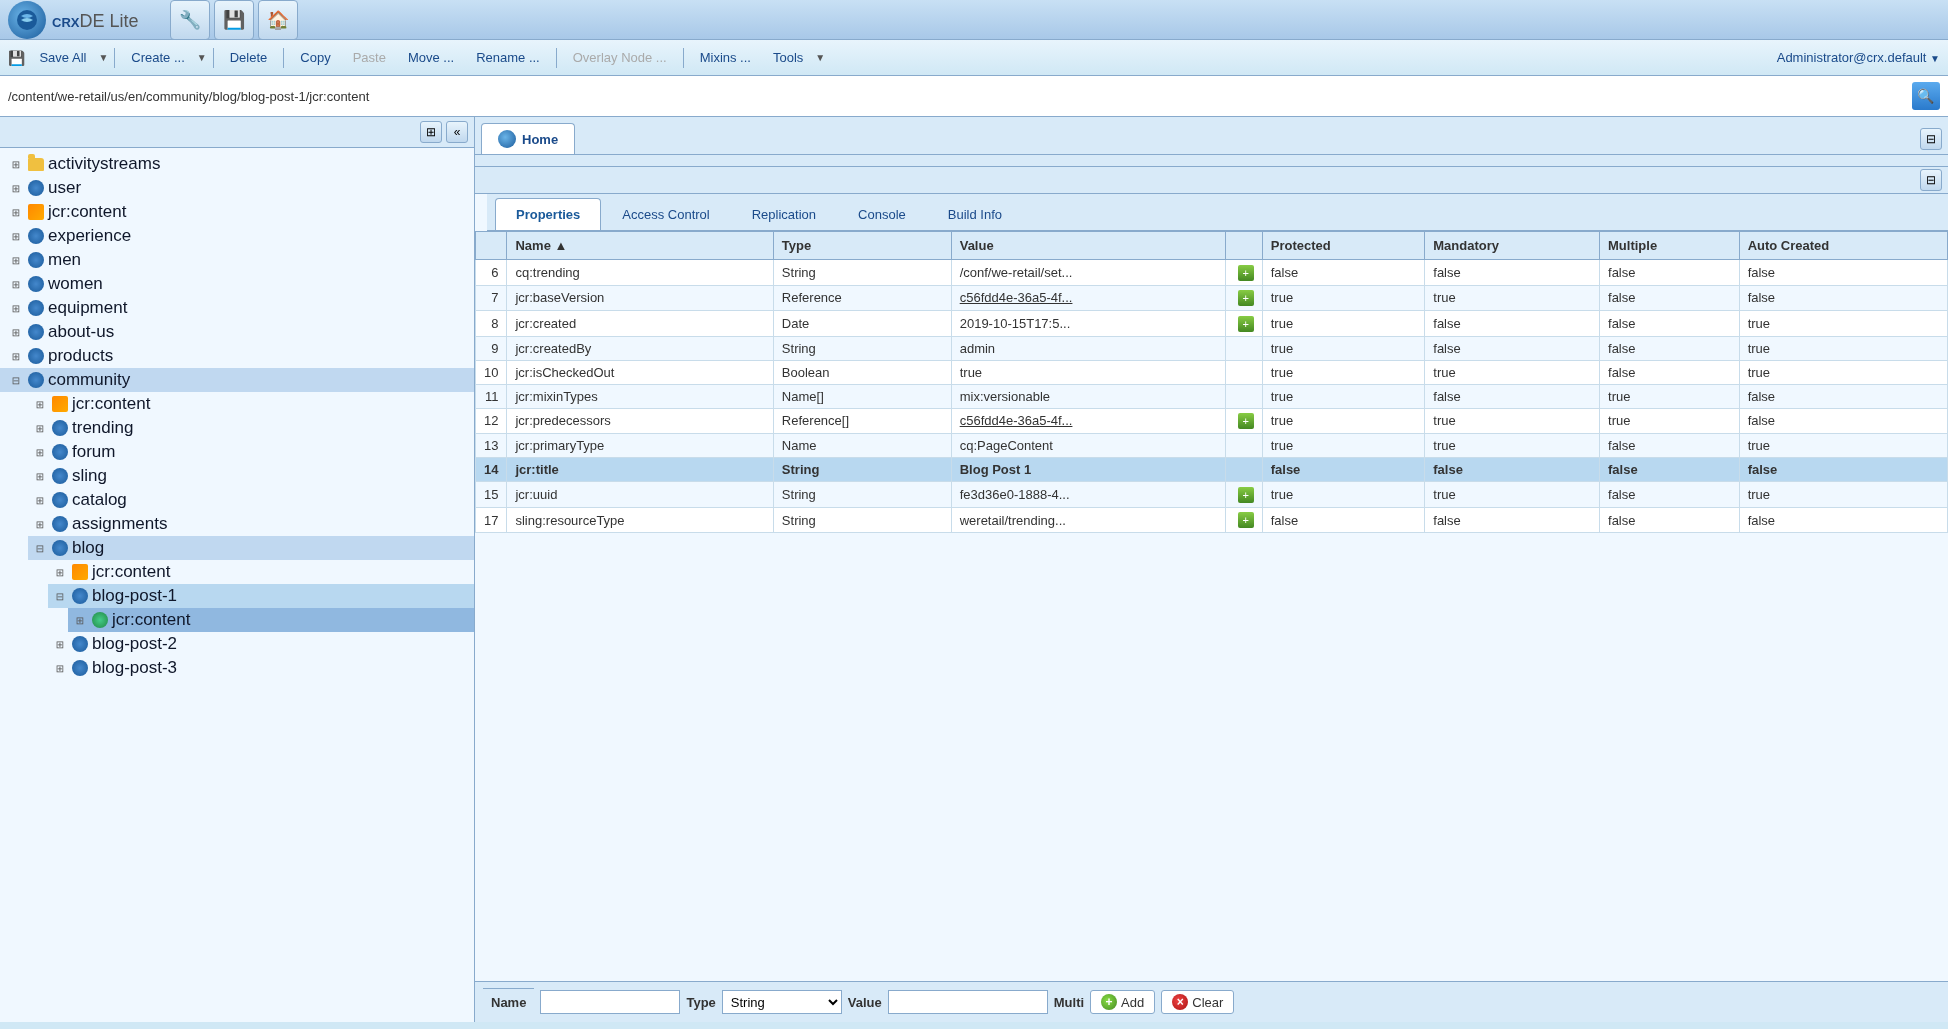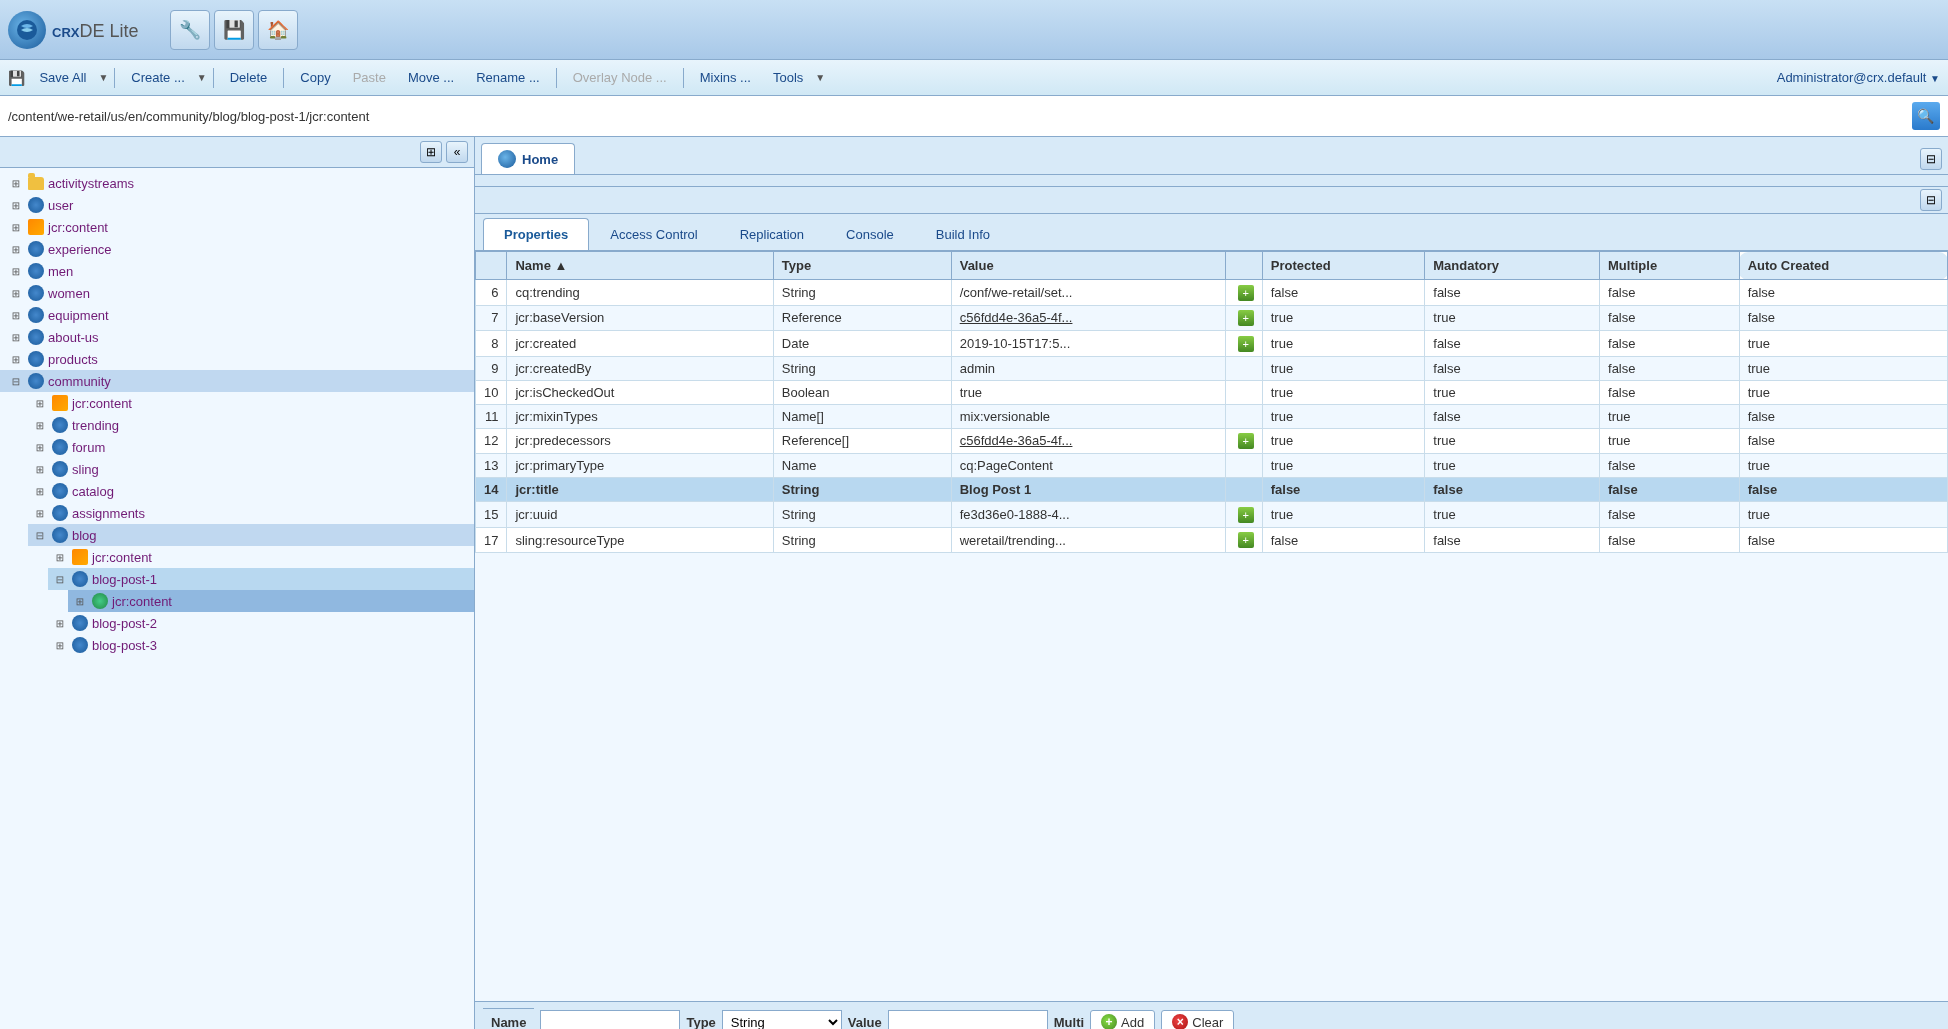--- a/index.html
+++ b/index.html
@@ -4,21 +4,21 @@
   <style>
     * { box-sizing: border-box; margin: 0; padding: 0; font-family: Arial, sans-serif; font-size: 13px; }
     body { background: #d0e8f5; overflow: hidden; }
 
     
     .header-bar {
       background: linear-gradient(to bottom, #c8e0f4, #a8c8e8);
       display: flex;
       align-items: center;
       padding: 18px 8px;
-      height: 60px;
+      height: 40px;
       border-bottom: 1px solid #88aacc;
     }
     .header-logo {
       display: flex;
       align-items: center;
       margin-right: 16px;
     }
     .header-logo-icon {
       width: 38px; height: 38px;
       background: radial-gradient(circle at 40% 40%, #6ab4e8, #1a5a9a);
@@ -182,22 +182,22 @@
       width: 16px; height: 16px;
       background: linear-gradient(135deg, #ff8800, #ffaa00);
       border-radius: 2px;
     }
     .icon-special {
       width: 16px; height: 16px;
       background: radial-gradient(circle, #44cc88, #228844);
       border-radius: 50%;
     }
     .tree-label {
-      font-size: 13px;
-      color: #701a75;
+      font-size: 17px;
+      color: #0f172a;
     }
 
     
     .right-panel {
       flex: 1;
       background: #f0f8ff;
       overflow: hidden;
       display: flex;
       flex-direction: column;
     }
@@ -241,20 +241,21 @@
       font-size: 12px;
       align-self: center;
     }
 
     
     .tabs-row {
       display: flex;
       background: #d8eaf8;
       border-bottom: 1px solid #88aacc;
       padding: 0 8px;
+      margin-left: 12px;
     }
     .tab {
       padding: 8px 20px;
       cursor: pointer;
       font-size: 13px;
       color: #1a4a8a;
       border: 1px solid transparent;
       border-bottom: none;
       border-radius: 4px 4px 0 0;
       margin-top: 4px;
@@ -649,21 +650,21 @@
         <thead>
           <tr>
             <th style="width:30px;"></th>
             <th style="cursor:pointer;">Name ▲</th>
             <th style="cursor:pointer;">Type</th>
             <th style="cursor:pointer;">Value</th>
             <th style="width:20px;"></th>
             <th style="cursor:pointer;">Protected</th>
             <th style="cursor:pointer;">Mandatory</th>
             <th style="cursor:pointer;">Multiple</th>
-            <th style="cursor:pointer;border-radius:9px;">Auto Created</th>
+            <th style="cursor:pointer;">Auto Created</th>
           </tr>
         </thead>
         <tbody id="props-tbody">
         <tr>
               <td class="row-num">6</td>
               <td>cq:trending</td>
               <td>String</td>
               <td>/conf/we-retail/set...</td>
               <td><span class="expand-icon">+</span></td>
               <td>false</td>

